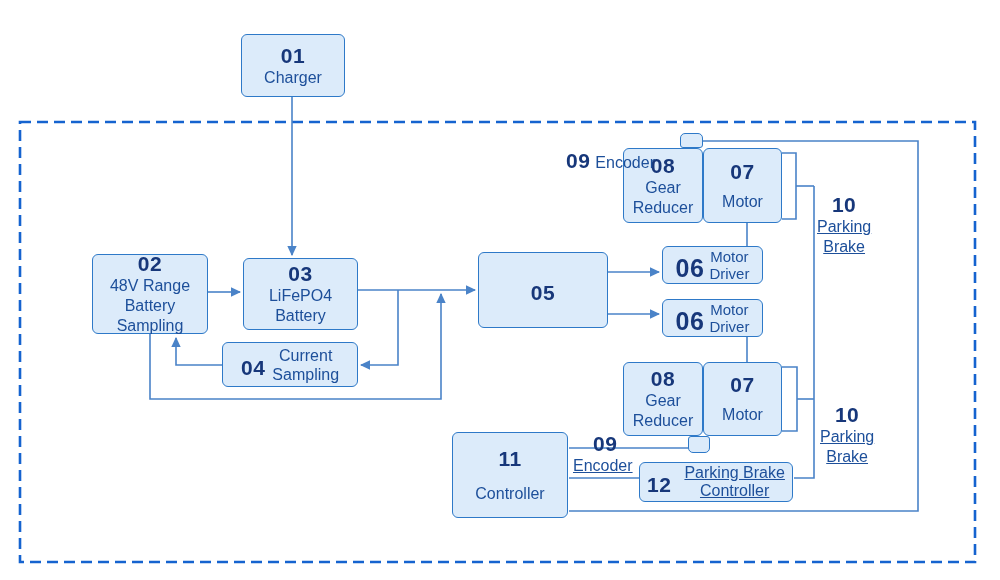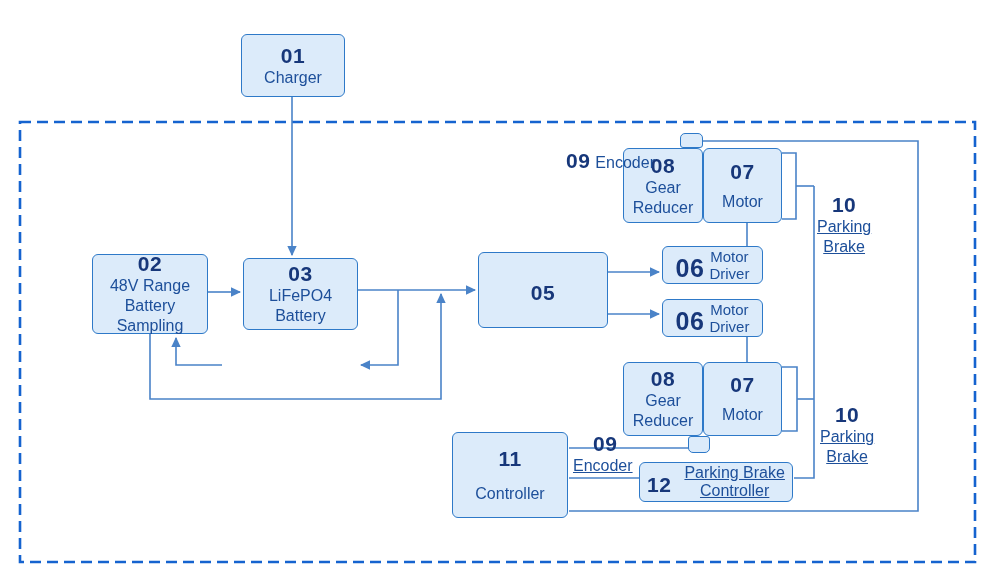--- a/index.html
+++ b/index.html
@@ -85,20 +85,27 @@
     <span class="lbl">Battery</span>
     <span class="lbl">Sampling</span>
   </div>
 
   <div class="node col" style="left:243px;top:258px;width:115px;height:72px">
     <span class="num">03</span>
     <span class="lbl">LiFePO4</span>
     <span class="lbl">Battery</span>
   </div>
 
+  <div class="node row" style="left:222px;top:342px;width:136px;height:45px">
+    <span class="num">04</span>
+    <div class="coltxt">
+      <span class="lbl" style="line-height:19px">Current</span>
+      <span class="lbl" style="line-height:19px">Sampling</span>
+    </div>
+  </div>
 
   <div class="node row" style="left:478px;top:252px;width:130px;height:76px">
     <span class="num">05</span>
   </div>
 
   <div class="node row sm" style="left:662px;top:246px;width:101px;height:38px;gap:5px">
     <span class="num">06</span>
     <div class="coltxt">
       <span class="lbl">Motor</span>
       <span class="lbl">Driver</span>

